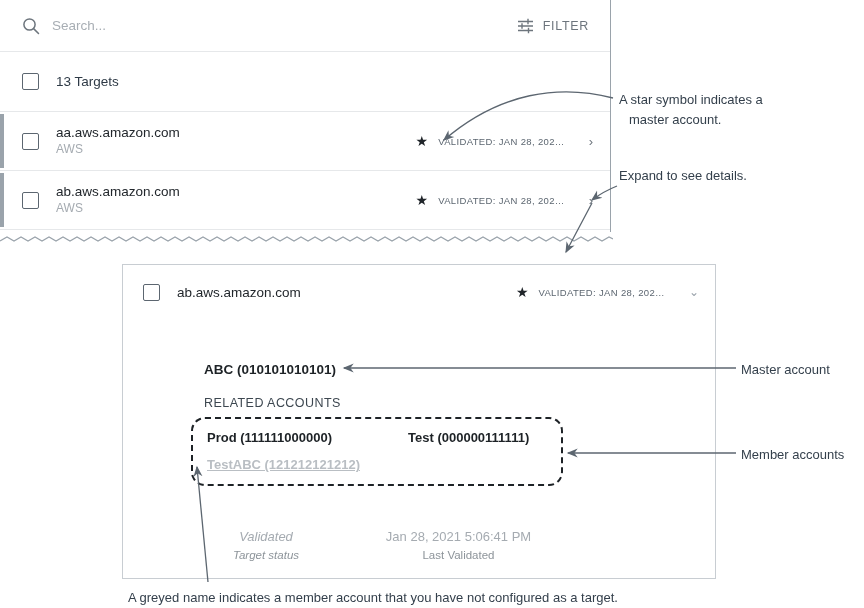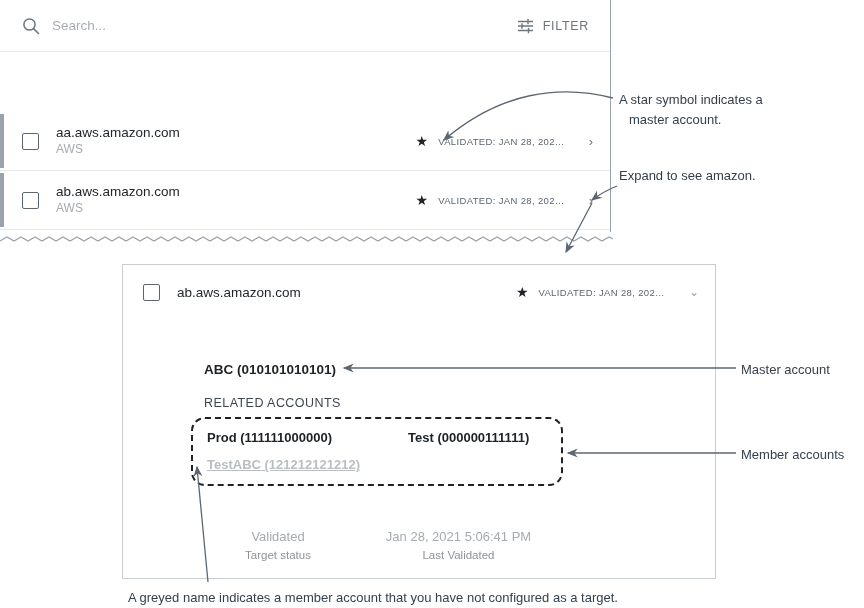--- a/index.html
+++ b/index.html
@@ -266,21 +266,21 @@
     position: absolute;
     left: 83px;
     top: 262px;
     width: 400px;
   }
   .status-col {
     position: absolute;
     text-align: center;
     line-height: 1.55;
   }
-  .status-col.sc1 { left: 12px; width: 120px; }
+  .status-col.sc1 { left: 0px; width: 120px; font-style: italic; }
   .status-col.sc2 { left: 155px; width: 195px; }
   .status-value {
     font-size: 13px;
     color: #a5abb1;
     display: block;
   }
   .status-caption {
     font-size: 11.5px;
     color: #8d949a;
     display: block;
@@ -329,20 +329,24 @@
           <line x1="1" y1="13" x2="16" y2="13" stroke="#6d757d" stroke-width="1.4"></line>
           <line x1="11" y1="1.2" x2="11" y2="6.8" stroke="#6d757d" stroke-width="1.4"></line>
           <line x1="5" y1="5.7" x2="5" y2="11.3" stroke="#6d757d" stroke-width="1.4"></line>
           <line x1="11.5" y1="10.2" x2="11.5" y2="15.8" stroke="#6d757d" stroke-width="1.4"></line>
         </svg>
       </span>
       <span class="filter-label">FILTER</span>
     </div>
   </div>
 
+  <div class="targets-row">
+    <span class="cbox"></span>
+    <span class="targets-count">13 Targets</span>
+  </div>
 
   <div class="target-item a">
     <span class="accent-bar"></span>
     <span class="cbox"></span>
     <span class="target-text">
       <span class="target-name">aa.aws.amazon.com</span>
       <span class="target-sub">AWS</span>
     </span>
     <span class="target-right">
       <span class="star">★</span>
@@ -412,21 +416,21 @@
       <span class="status-caption">Last Validated</span>
     </span>
   </div>
 </div>
 
 <div class="anno anno-star">
   <div>A star symbol indicates a</div>
   <div style="padding-left:10px">master account.</div>
 </div>
 
-<div class="anno anno-expand">Expand to see amazon.</div>
+<div class="anno anno-expand">Expand to see details.</div>
 
 <div class="anno anno-master">Master account</div>
 
 <div class="anno anno-member">Member accounts</div>
 
 <div class="anno anno-caption">A greyed name indicates a member account that you have not configured as a target.</div>
 
 <svg class="overlay-svg">
   <defs>
     <marker id="ah" markerWidth="9" markerHeight="9" refX="7.5" refY="4.5" orient="auto">

